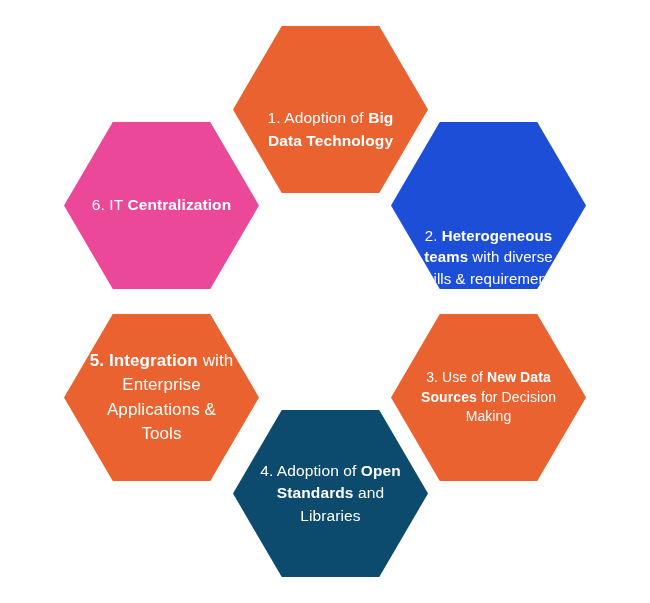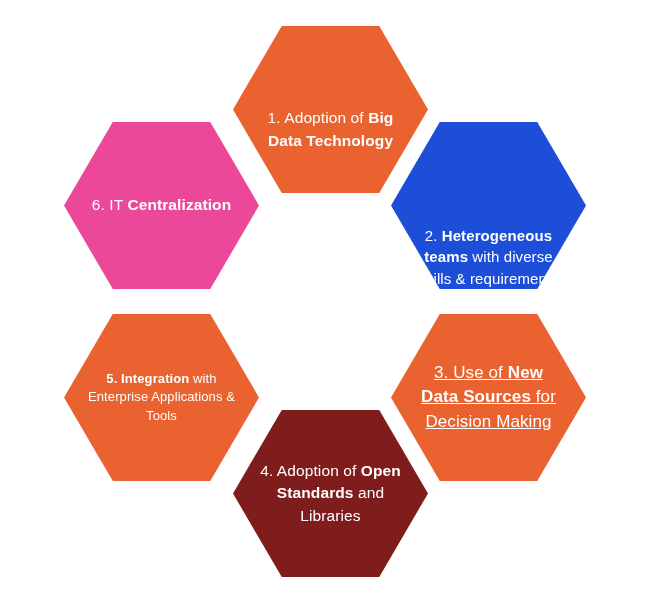--- a/index.html
+++ b/index.html
@@ -60,41 +60,41 @@
   #hex-3  { left: 391px; top: 314px; }
   
   #hex-4  { left: 233px; top: 410px; }
   
   #hex-5  { left:  64px; top: 314px; }
   
   #hex-6  { left:  64px; top: 122px; }
 
   
   #hex-2 .hex-label { font-size: 15px; line-height: 1.42; }
-  #hex-5 .hex-label { font-size: 13px; line-height: 1.42; }
-  #hex-3 .hex-label { font-size: 17px; line-height: 1.42; text-decoration: underline; }
+  #hex-5 .hex-label { font-size: 17px; line-height: 1.42; }
+  #hex-3 .hex-label { font-size: 14px; line-height: 1.42; }
 </style>
 </head>
 <body>
 
 <div id="honeycomb" style="background: rgb(255, 255, 255);">
 
   <div class="hex" id="hex-1" style="background: rgb(233, 98, 47);">
     <div class="hex-label" style="color: rgb(255, 255, 255); margin-top: 40px;"><span>1. Adoption of </span><b>Big Data Technology</b></div>
   </div>
 
   <div class="hex" id="hex-2" style="background: #1d4ed8; align-items: flex-end;">
     <div class="hex-label" style="color: rgb(255, 255, 255);"><span>2. </span><b>Heterogeneous teams</b><span> with diverse skills &amp; requirements</span></div>
   </div>
 
   <div class="hex" id="hex-3" style="background: rgb(233, 98, 47);">
     <div class="hex-label" style="color: rgb(255, 255, 255);"><span>3. Use of </span><b>New Data Sources</b><span> for Decision Making</span></div>
   </div>
 
-  <div class="hex" id="hex-4" style="background: #7f1d1d;">
+  <div class="hex" id="hex-4" style="background: #0c4a6e;">
     <div class="hex-label" style="color: rgb(255, 255, 255);"><span>4. Adoption of </span><b>Open Standards</b><span> and Libraries</span></div>
   </div>
 
   <div class="hex" id="hex-5" style="background: rgb(233, 98, 47);">
     <div class="hex-label" style="color: rgb(255, 255, 255);"><b>5. Integration</b><span> with Enterprise Applications &amp; Tools</span></div>
   </div>
 
   <div class="hex" id="hex-6" style="background: #ec4899;">
     <div class="hex-label" style="color: rgb(255, 255, 255);"><span>6. IT </span><b>Centralization</b></div>
   </div>

